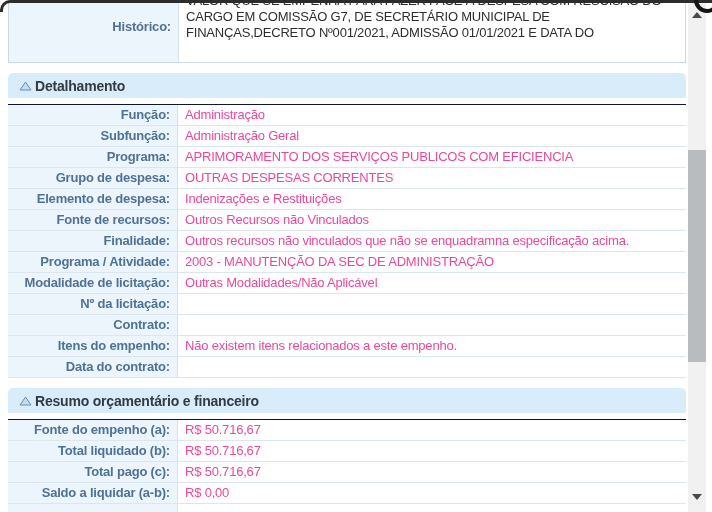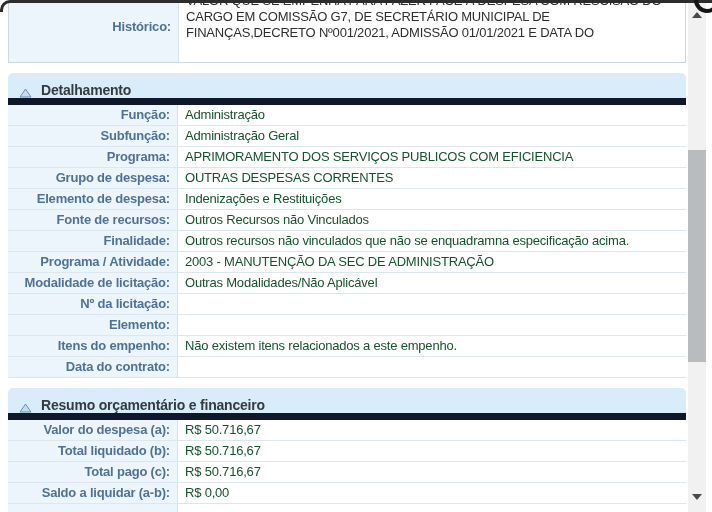--- a/index.html
+++ b/index.html
@@ -32,40 +32,40 @@
   }
 
   
   .section { position: absolute; left: 8px; width: 678px; }
   .sec-detalhamento { top: 73px; }
   .sec-resumo { top: 388px; }
 
   .sec-header {
     height: 25px; background: #d9ecf9;
     border-radius: 5px 5px 0 0;
-    display: flex; align-items: flex-end;
-    padding-left: 11px; gap: 9px;
+    display: flex; align-items: center;
+    padding-left: 11px; gap: 3px;
     cursor: pointer;
   }
   .sec-title { font-weight: bold; font-size: 14px; color: #333a40; }
   .tri { display: inline-flex; align-items: center; }
 
-  .tbl { border-top: 7px solid #0f172a; }
+  .tbl { margin-top: 6px; border-top: 1px solid #0f172a; }
   .row { display: flex; height: 21px; border-bottom: 1px solid #dbe6ef; }
   .cell-label {
     width: 170px; flex: 0 0 170px;
     background: #edf5fc;
     color: #4e7296; font-weight: bold; font-size: 13px;
     text-align: right; line-height: 20px;
     padding-right: 7px;
     border-right: 1px solid #d6e2ec;
   }
   .cell-value {
     flex: 1; background: #fff;
-    color: #14532d; font-size: 13px; line-height: 20px;
+    color: #ec4899; font-size: 13px; line-height: 20px;
     padding-left: 7px;
     white-space: nowrap; overflow: hidden;
   }
 
   
   .scrollbar {
     position: absolute; left: 688px; top: 0; width: 18px; height: 512px;
     background: #f1f1f1;
   }
   .sb-btn {
@@ -176,21 +176,21 @@
           <div class="cell-label">Modalidade de licitação:</div>
           <div class="cell-value">Outras Modalidades/Não Aplicável</div>
         </div>
 
         <div class="row">
           <div class="cell-label">Nº da licitação:</div>
           <div class="cell-value"></div>
         </div>
 
         <div class="row">
-          <div class="cell-label">Elemento:</div>
+          <div class="cell-label">Contrato:</div>
           <div class="cell-value"></div>
         </div>
 
         <div class="row">
           <div class="cell-label">Itens do empenho:</div>
           <div class="cell-value">Não existem itens relacionados a este empenho.</div>
         </div>
 
         <div class="row">
           <div class="cell-label">Data do contrato:</div>
@@ -204,21 +204,21 @@
       <span class="tri">
         <svg width="13" height="10" viewBox="0 0 13 10">
             <polygon points="6.5,1 12,9 1,9" fill="#c3dcf0" stroke="#6b8faf" stroke-width="1"></polygon>
           </svg>
       </span>
       <span class="sec-title">Resumo orçamentário e financeiro</span>
     </div>
     <div class="tbl">
 
         <div class="row">
-          <div class="cell-label">Valor do despesa (a):</div>
+          <div class="cell-label">Fonte do empenho (a):</div>
           <div class="cell-value">R$ 50.716,67</div>
         </div>
 
         <div class="row">
           <div class="cell-label">Total liquidado (b):</div>
           <div class="cell-value">R$ 50.716,67</div>
         </div>
 
         <div class="row">
           <div class="cell-label">Total pago (c):</div>

